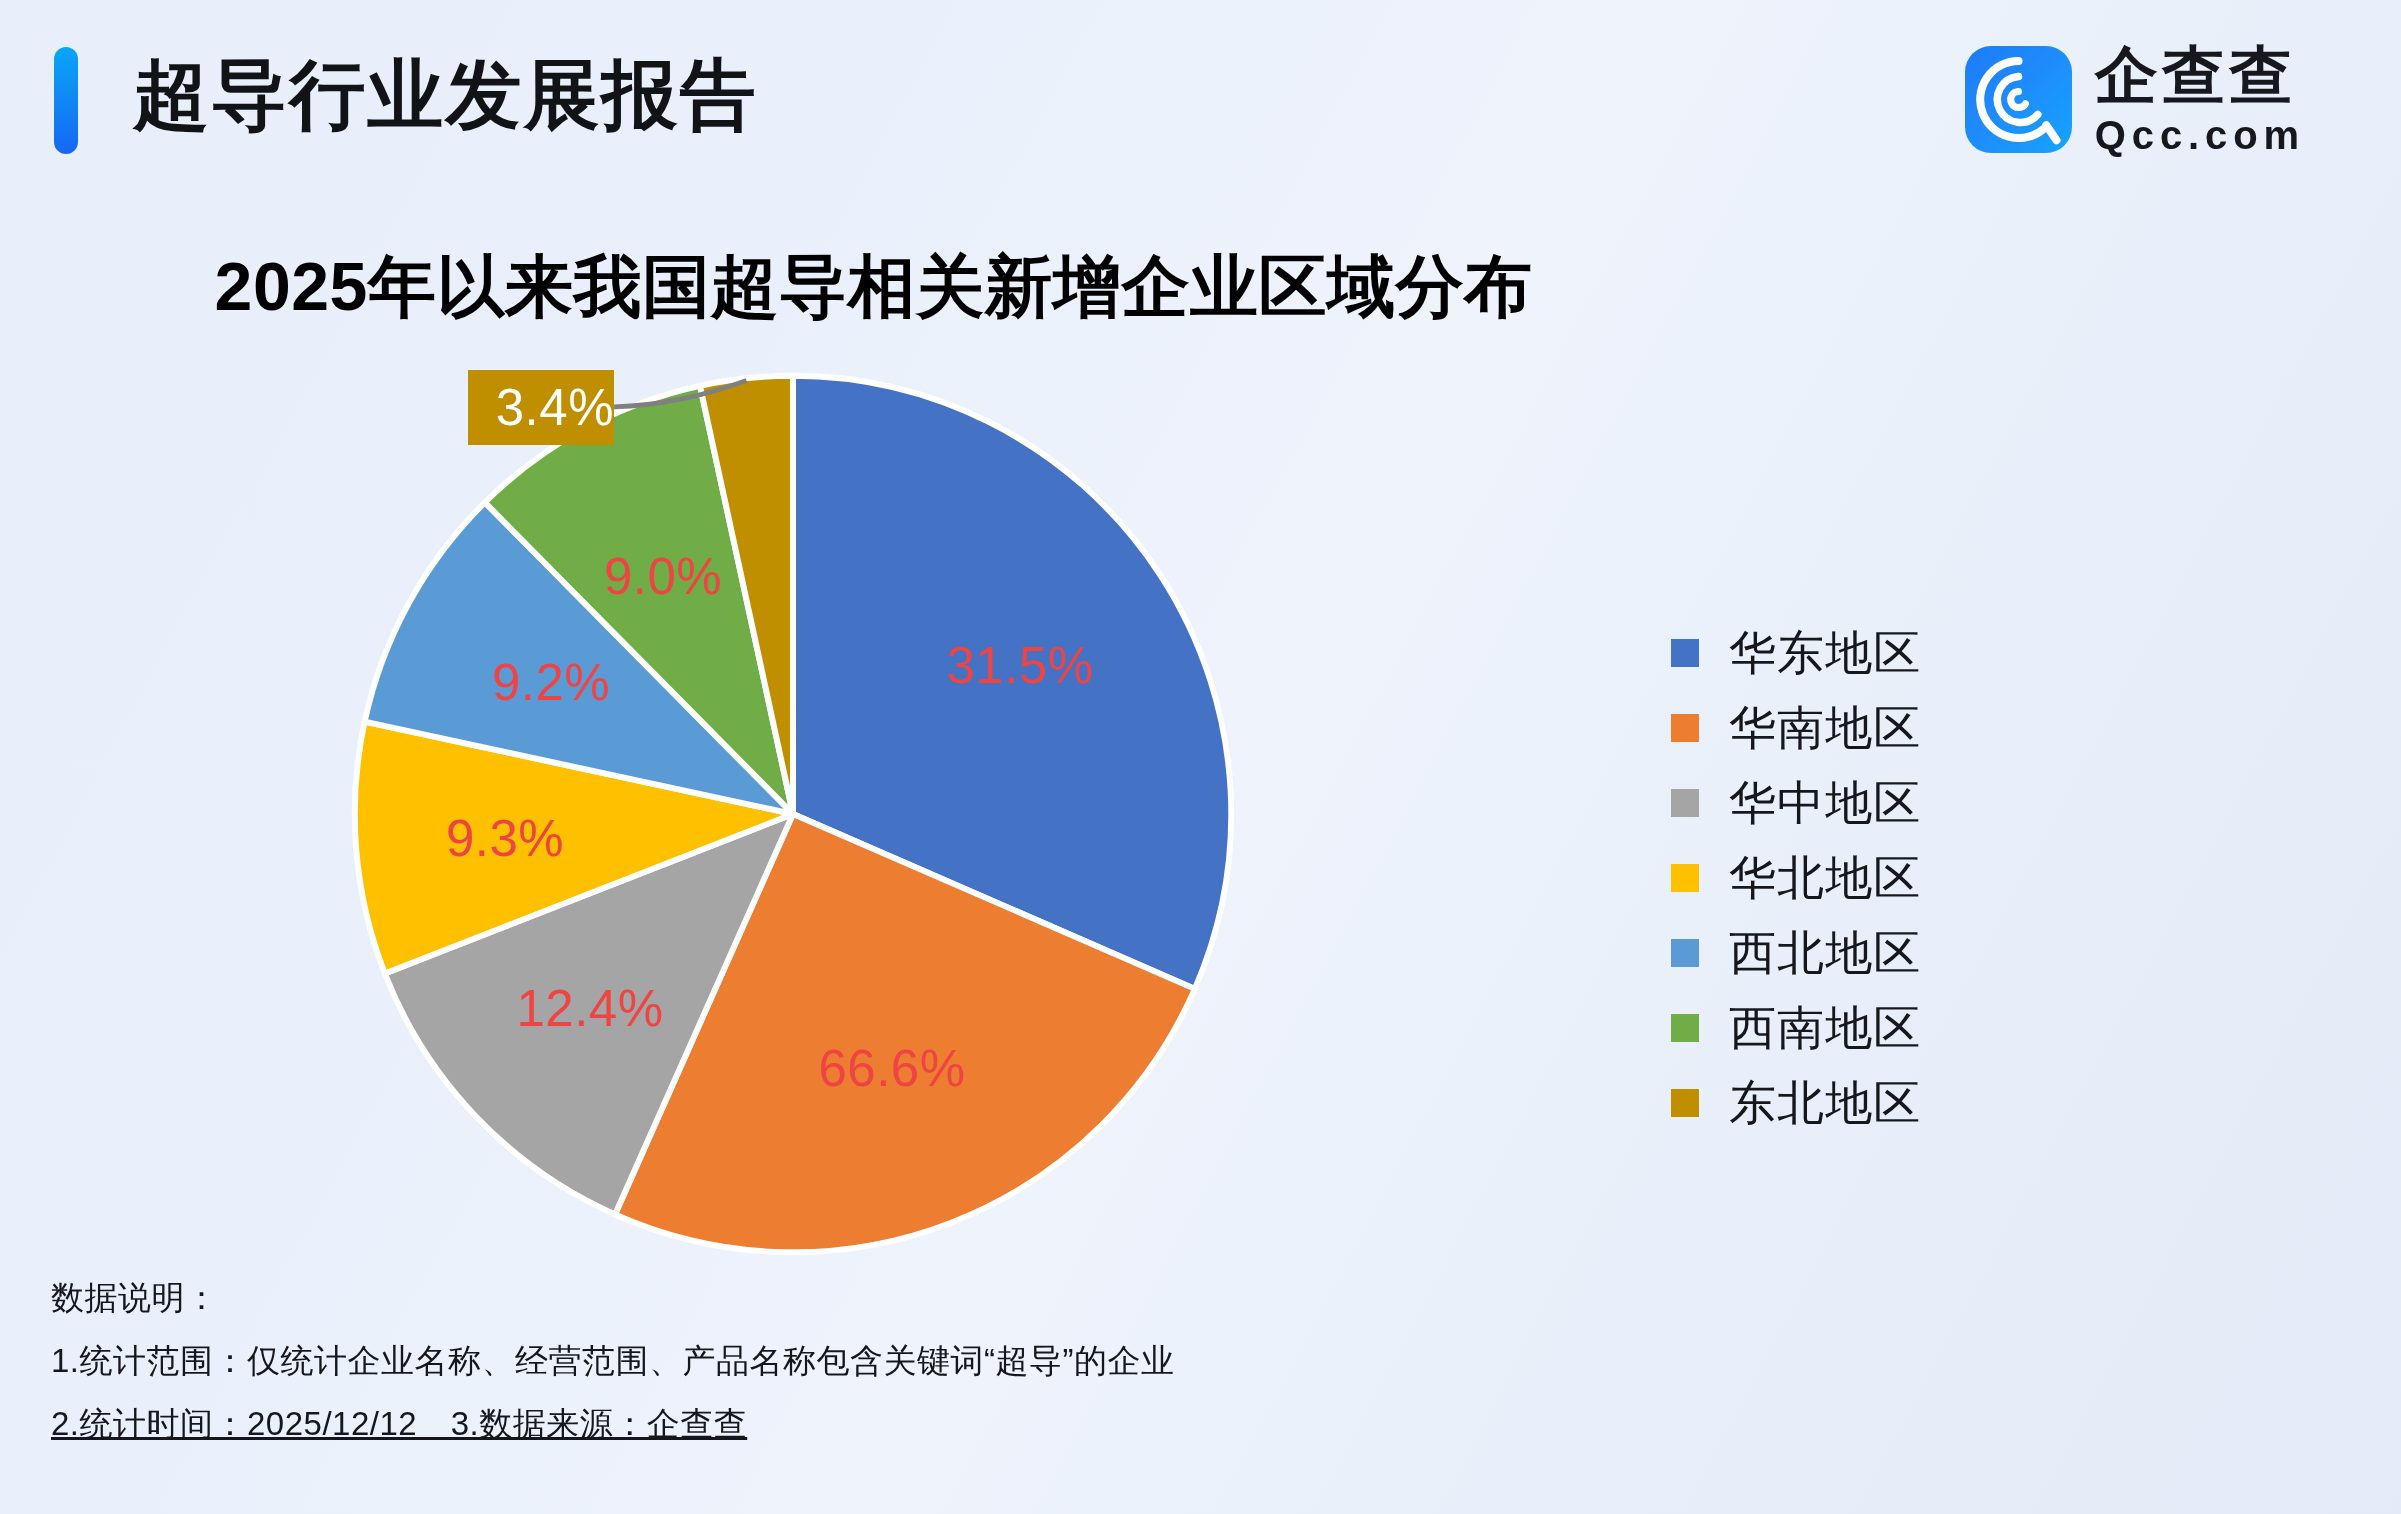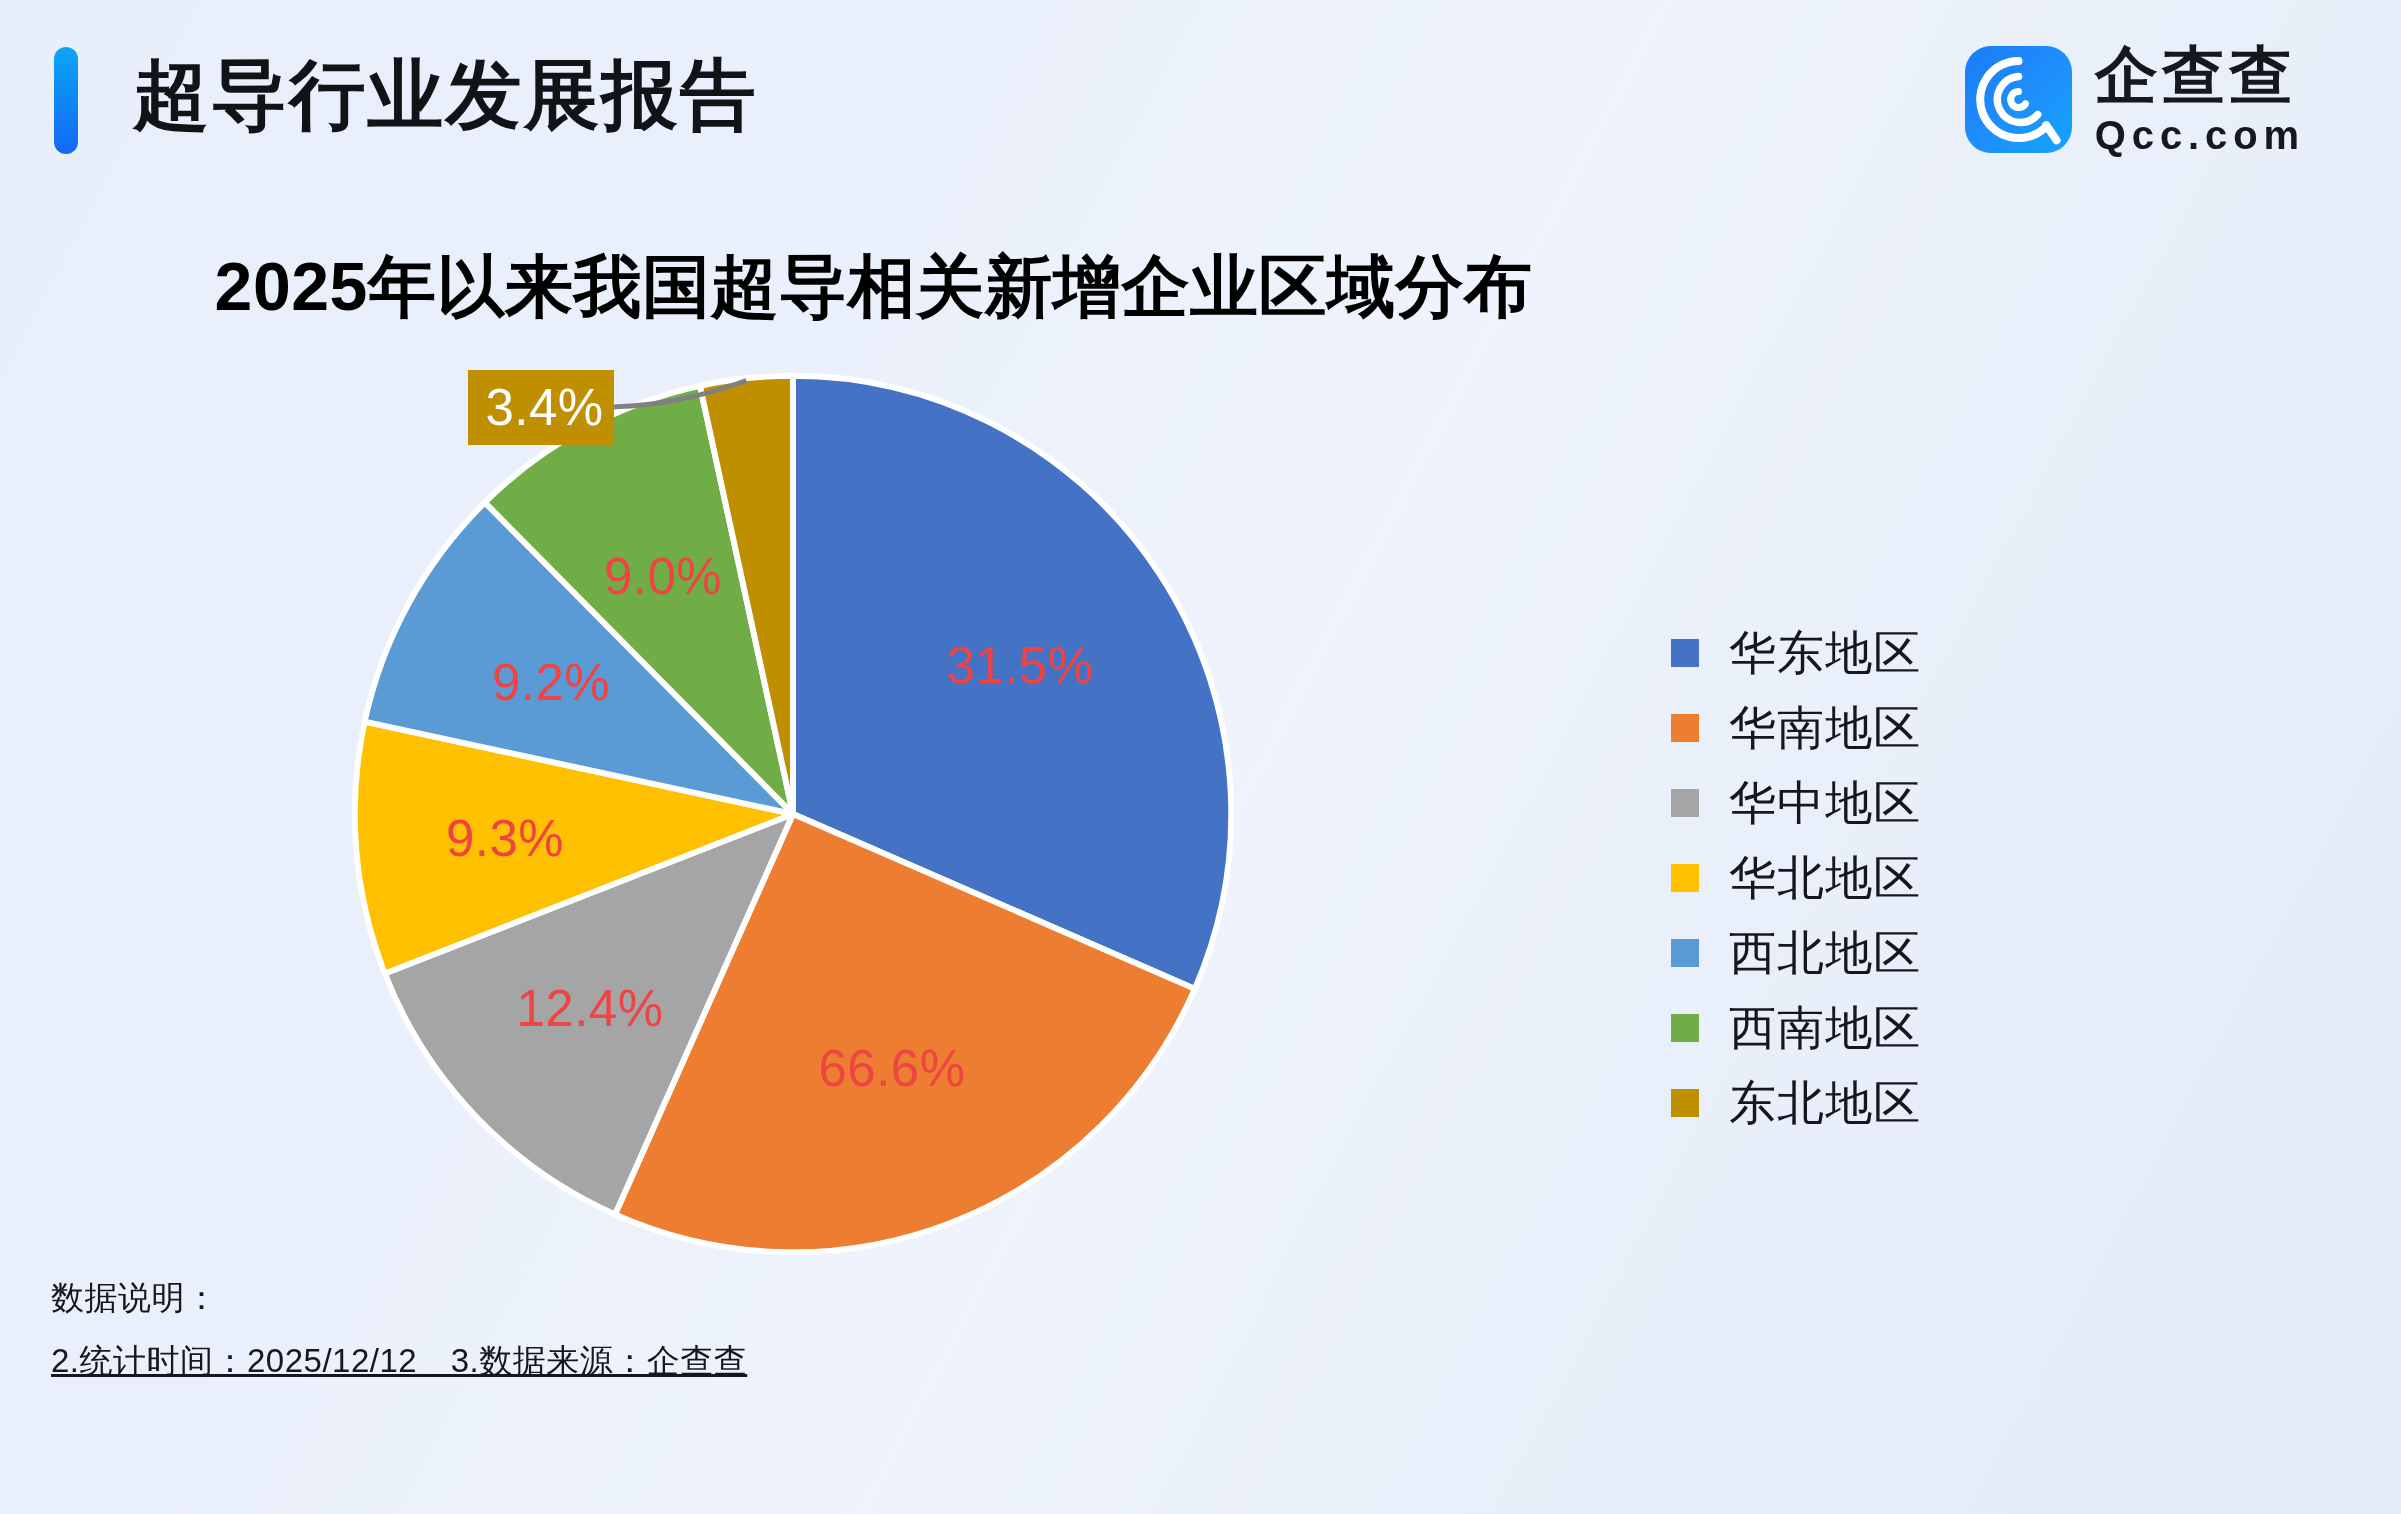--- a/index.html
+++ b/index.html
@@ -126,21 +126,21 @@
 
   #callout-34 {
     position: absolute;
     left: 468px;
     top: 370px;
     width: 146px;
     height: 75px;
     background: #bf8f00;
     display: flex;
     align-items: center;
-    justify-content: center;
+    justify-content: flex-end;
     padding-left: 7px;
     box-sizing: border-box;
   }
   #callout-34 span {
     color: #ffffff;
     font-size: 51px;
     font-weight: 400;
     letter-spacing: 0.5px;
     white-space: nowrap;
   }
@@ -276,15 +276,16 @@
       <span class="legend-label">西南地区</span>
     </div>
     <div class="legend-row">
       <span class="legend-swatch" style="background: rgb(191, 143, 0);"></span>
       <span class="legend-label">东北地区</span>
     </div>
   </div>
 
 <div id="footnotes">
   <div class="footnote">数据说明：</div>
+  <div class="footnote">1.统计范围：仅统计企业名称、经营范围、产品名称包含关键词“超导”的企业</div>
   <div class="footnote">2.统计时间：2025/12/12　3.数据来源：企查查</div>
 </div>
 
 
 </body></html>

